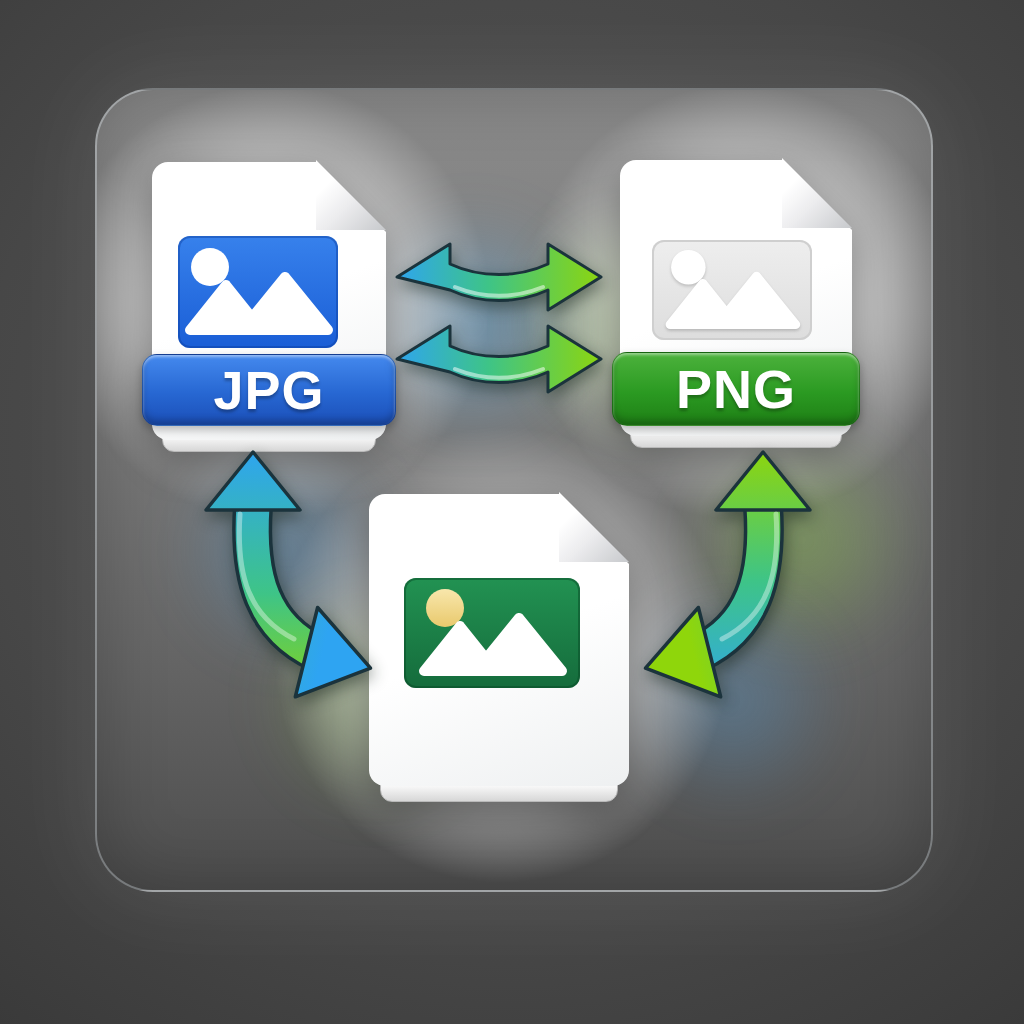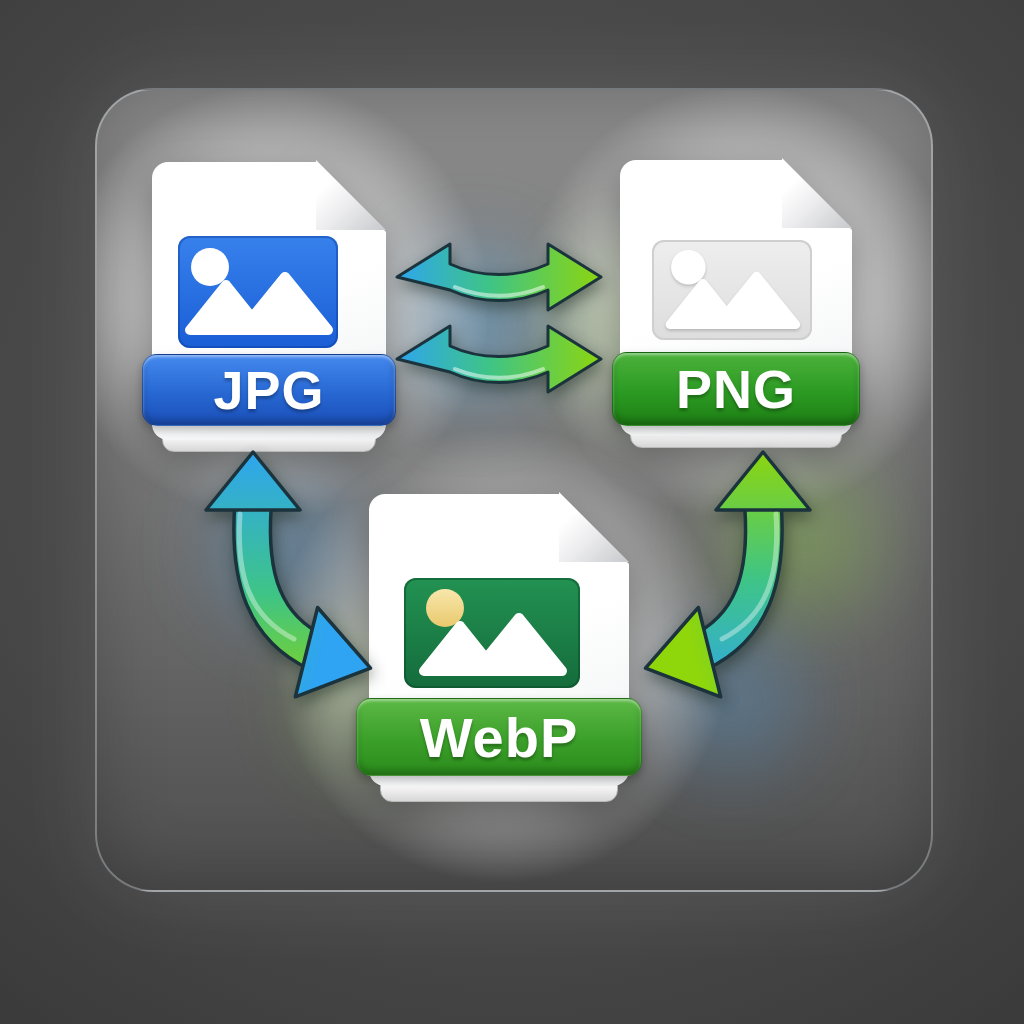--- a/index.html
+++ b/index.html
@@ -180,23 +180,20 @@
     <div class="stack"></div>
     <div class="page"></div>
     <div class="fold"></div>
     <div class="glyph glyph-webp">
       <svg viewBox="0 0 160 110">
         <circle cx="33" cy="30" r="19" fill="url(#sungrad)"></circle>
         <path d="M12,93 L48,48 L84,93 Z" fill="#ffffff" stroke="#ffffff" stroke-width="10" stroke-linejoin="round"></path>
         <path d="M64,93 L107,40 L150,93 Z" fill="#ffffff" stroke="#ffffff" stroke-width="10" stroke-linejoin="round"></path>
       </svg>
     </div>
-    <div class="band band-webp">
-      <span>WebP</span>
-    </div>
   </div>
 
   <div class="arrow arrow-h1">
     <svg width="212" height="78" viewBox="0 0 212 78">
       <path d="M4,39 L57,6 L57,26 C 87,40 125,40 155,26 L155,6 L208,39 L155,72 L155,52 C 125,66 87,66 57,52 Z" fill="url(#hgrad)" stroke="#1b333c" stroke-width="3" stroke-linejoin="round"></path>
       <path d="M62,49 C 92,61 120,61 150,49" fill="none" stroke="rgba(255,255,255,0.5)" stroke-width="4" stroke-linecap="round"></path>
     </svg>
   </div>
   <div class="arrow arrow-h2">
     <svg width="212" height="78" viewBox="0 0 212 78">

